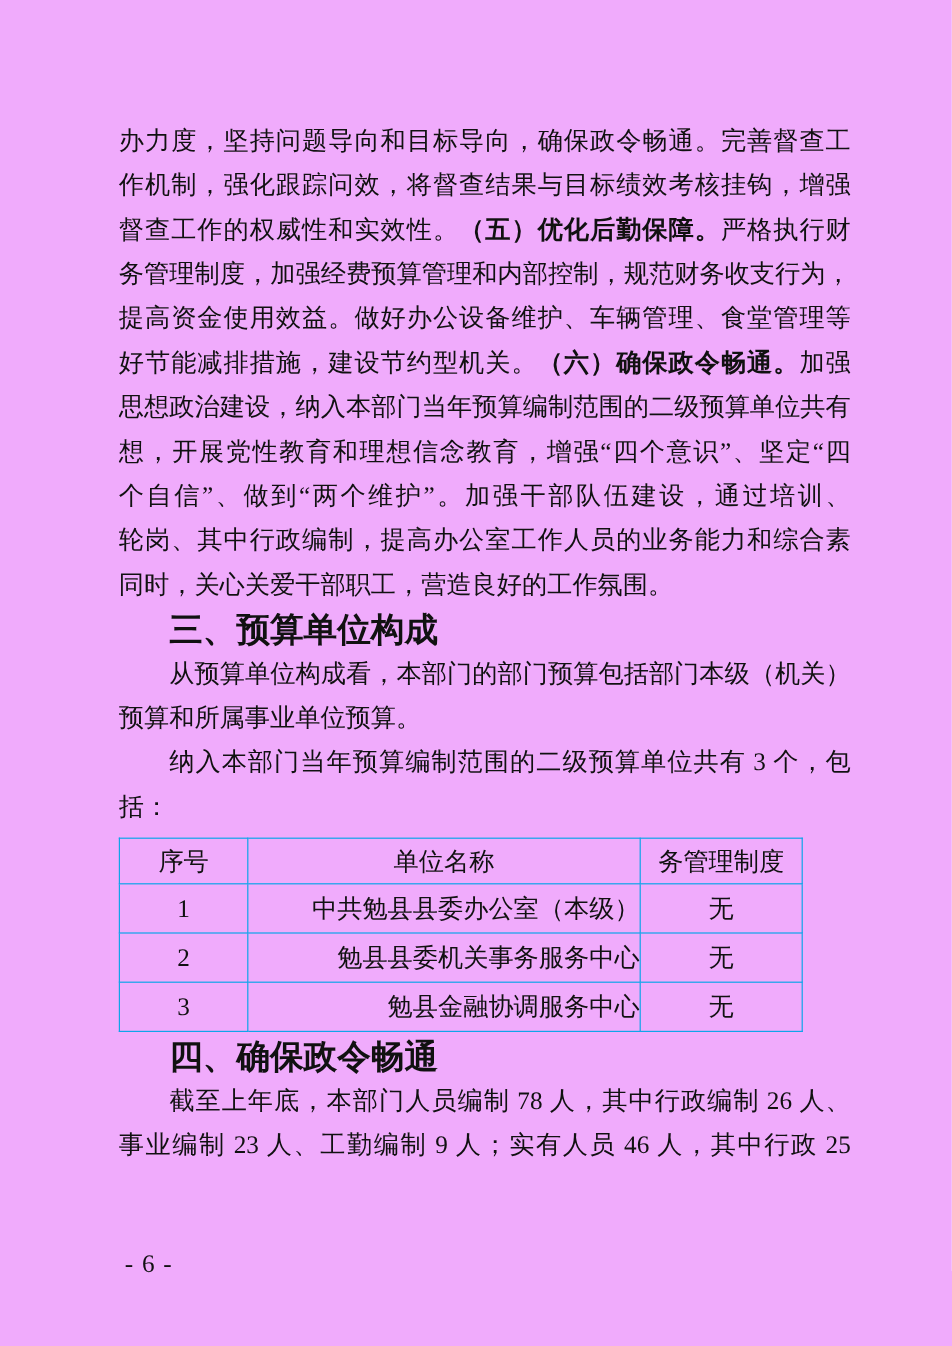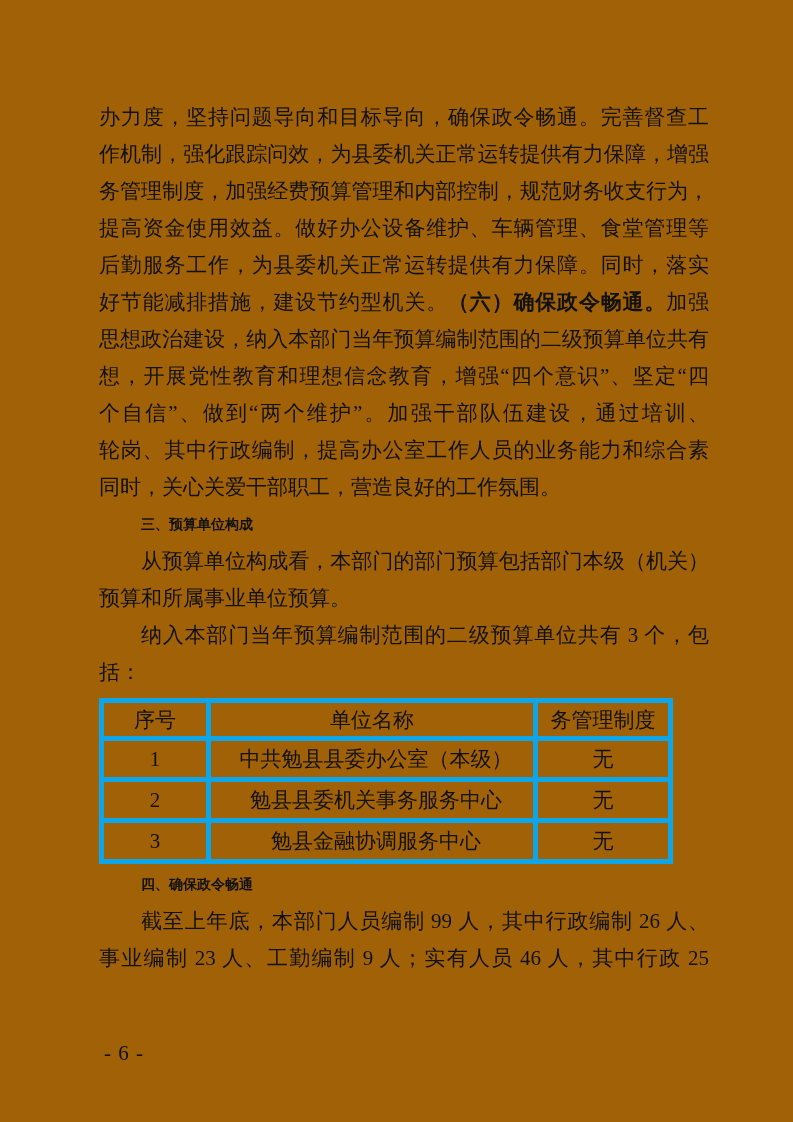--- a/index.html
+++ b/index.html
@@ -6,84 +6,84 @@
   html, body { margin: 0; padding: 0; }
   body {
     width: 793px; height: 1122px;
     background: #ffffff;
     font-family: "Liberation Serif", serif;
     color: #111111;
   }
   .page {
     position: relative;
     width: 793px; height: 1122px;
-    background: #a16207;
+    background: #f0abfc;
     overflow: hidden;
   }
   .content {
     position: absolute;
     left: 99px; top: 99px;
     width: 610px;
   }
   .line {
     font-size: 21px;
     line-height: 37px;
     height: 37px;
     overflow: hidden;
     white-space: normal;
   }
   .jf { text-align: justify; text-align-last: justify; }
   .ind { padding-left: 42px; }
   .bold { font-weight: bold; }
   .heading {
     font-family: "Liberation Sans", sans-serif;
     font-weight: bold;
-    font-size: 14px;
+    font-size: 28px;
     line-height: 37px;
     height: 37px;
     padding-left: 42px;
   }
   table.units {
     border-collapse: collapse;
     table-layout: fixed;
     width: 569px;
     margin-top: 7px;
   }
   .units th, .units td {
-    border: 5px solid #0ea5e9;
+    border: 1px solid #0ea5e9;
     font-weight: normal;
     font-size: 21px;
     text-align: center;
     padding: 0;
     overflow: hidden;
   }
   .units thead tr { height: 38px; }
   .units tbody tr { height: 41px; }
-  .units td.name { text-align: center; padding-left: 8px; }
+  .units td.name { text-align: right; padding-left: 8px; }
   .gap-after-table { margin-top: 2px; }
   .footer {
     position: absolute;
     left: 104px; top: 1041px;
     font-size: 21px;
     line-height: 24px;
     letter-spacing: 1px;
   }
 </style>
 </head>
 <body>
 
 <div class="page">
   <div class="content">
 
     <div>
         <div class="line jf"><span class="">办力度，坚持问题导向和目标导向，确保政令畅通。完善督查工</span></div>
-        <div class="line jf"><span class="">作机制，强化跟踪问效，为县委机关正常运转提供有力保障，增强</span></div>
+        <div class="line jf"><span class="">作机制，强化跟踪问效，将督查结果与目标绩效考核挂钩，增强</span></div>
+        <div class="line jf"><span class="">督查工作的权威性和实效性。</span><span class="bold">（五）优化后勤保障。</span><span class="">严格执行财</span></div>
         <div class="line jf"><span class="">务管理制度，加强经费预算管理和内部控制，规范财务收支行为，</span></div>
         <div class="line jf"><span class="">提高资金使用效益。做好办公设备维护、车辆管理、食堂管理等</span></div>
-        <div class="line jf"><span class="">后勤服务工作，为县委机关正常运转提供有力保障。同时，落实</span></div>
         <div class="line jf"><span class="">好节能减排措施，建设节约型机关。</span><span class="bold">（六）确保政令畅通。</span><span class="">加强</span></div>
         <div class="line jf"><span class="">思想政治建设，纳入本部门当年预算编制范围的二级预算单位共有</span></div>
         <div class="line jf"><span class="">想，开展党性教育和理想信念教育，增强“四个意识”、坚定“四</span></div>
         <div class="line jf"><span class="">个自信”、做到“两个维护”。加强干部队伍建设，通过培训、</span></div>
         <div class="line jf"><span class="">轮岗、其中行政编制，提高办公室工作人员的业务能力和综合素质。</span></div>
         <div class="line"><span class="">同时，关心关爱干部职工，营造良好的工作氛围。</span></div>
       </div>
 
     <div class="heading">三、预算单位构成</div>
 
@@ -125,20 +125,20 @@
           <td>3</td>
           <td class="name">勉县金融协调服务中心</td>
           <td>无</td>
         </tr>
       </tbody>
     </table>
 
     <div class="heading gap-after-table">四、确保政令畅通</div>
 
     <div>
-        <div class="line jf ind"><span class="">截至上年底，本部门人员编制 99 人，其中行政编制 26 人、</span></div>
+        <div class="line jf ind"><span class="">截至上年底，本部门人员编制 78 人，其中行政编制 26 人、</span></div>
         <div class="line jf"><span class="">事业编制 23 人、工勤编制 9 人；实有人员 46 人，其中行政 25</span></div>
       </div>
 
   </div>
 
   <div class="footer">- 6 -</div>
 </div>
 
 </body></html>

